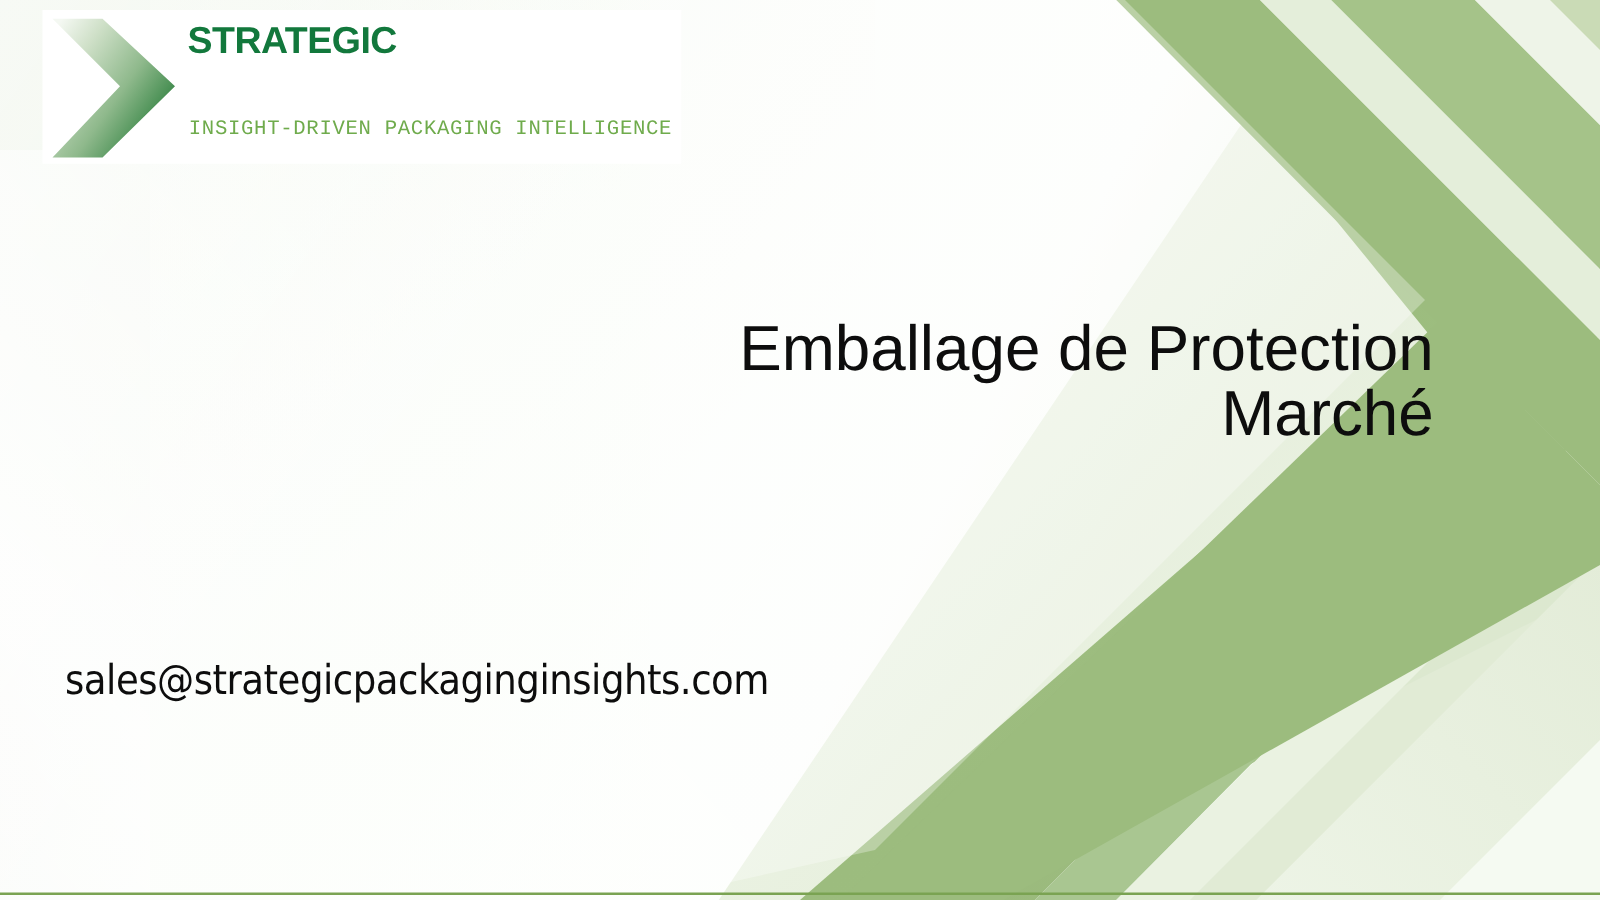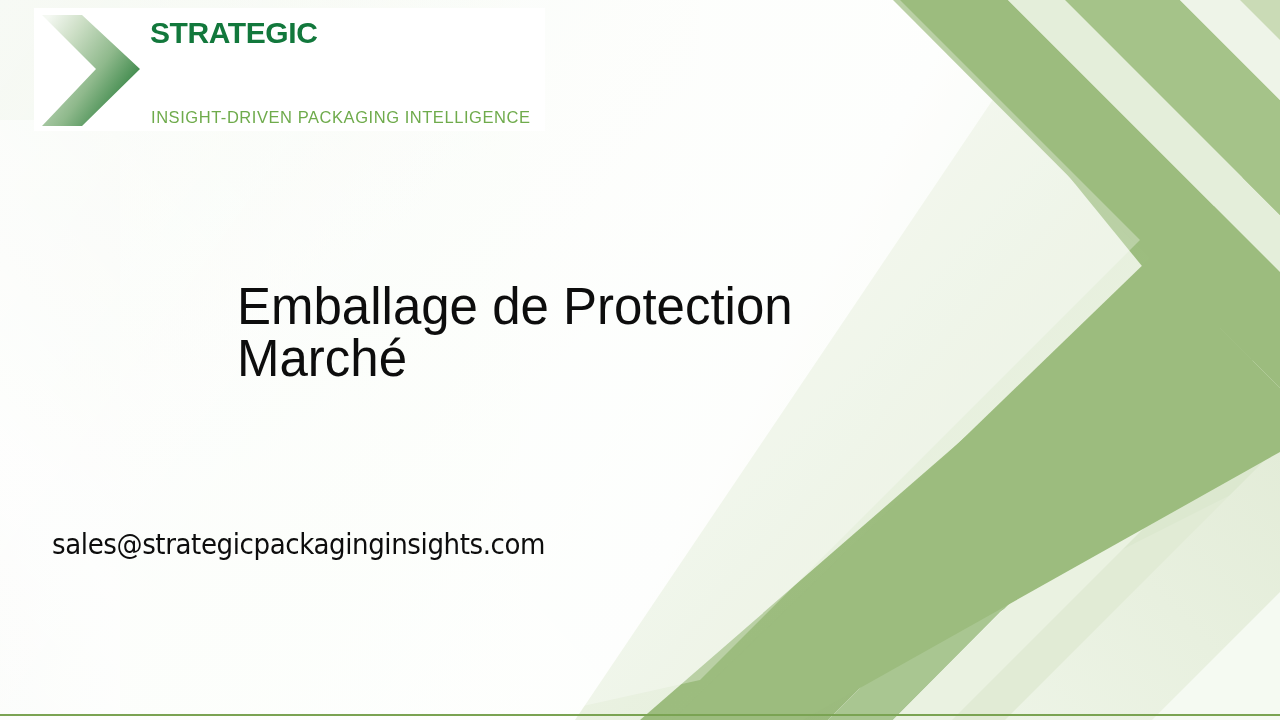--- a/index.html
+++ b/index.html
@@ -80,49 +80,48 @@
     font-size: 30px;
     line-height: 33px;
     letter-spacing: -0.4px;
     color: #12783c;
     white-space: nowrap;
     font-family: "Liberation Sans", sans-serif;
   }
   .logo-tagline {
     position: absolute;
     left: 33px;
-    top: 100px;
+    top: 85px;
     font-size: 16.5px;
     letter-spacing: 0.55px;
     color: #6fab4c;
     white-space: nowrap;
-    font-family: Liberation Sans, sans-serif;
+    font-family: Liberation Mono, monospace;
     text-align: right;
   }
 
   
   .title {
     position: absolute;
     left: 237px;
     top: 253px;
     width: 910px;
-    text-align: left;
+    text-align: right;
     font-size: 51px;
     line-height: 52px;
     color: #0d0d0d;
     font-family: "Liberation Sans", sans-serif;
     z-index: 30;
     white-space: pre-line;
-    margin-top: 28px;
   }
   .email {
     position: absolute;
     left: 52px;
     top: 514px;
-    font-size: 29px;
+    font-size: 33px;
     line-height: 60px;
     color: #0d0d0d;
     font-family: "DejaVu Sans Condensed", "Liberation Sans", sans-serif;
     letter-spacing: -0.4px;
     z-index: 30;
     white-space: nowrap;
   }
   .bottom-rule {
     position: absolute;
     left: 0;

